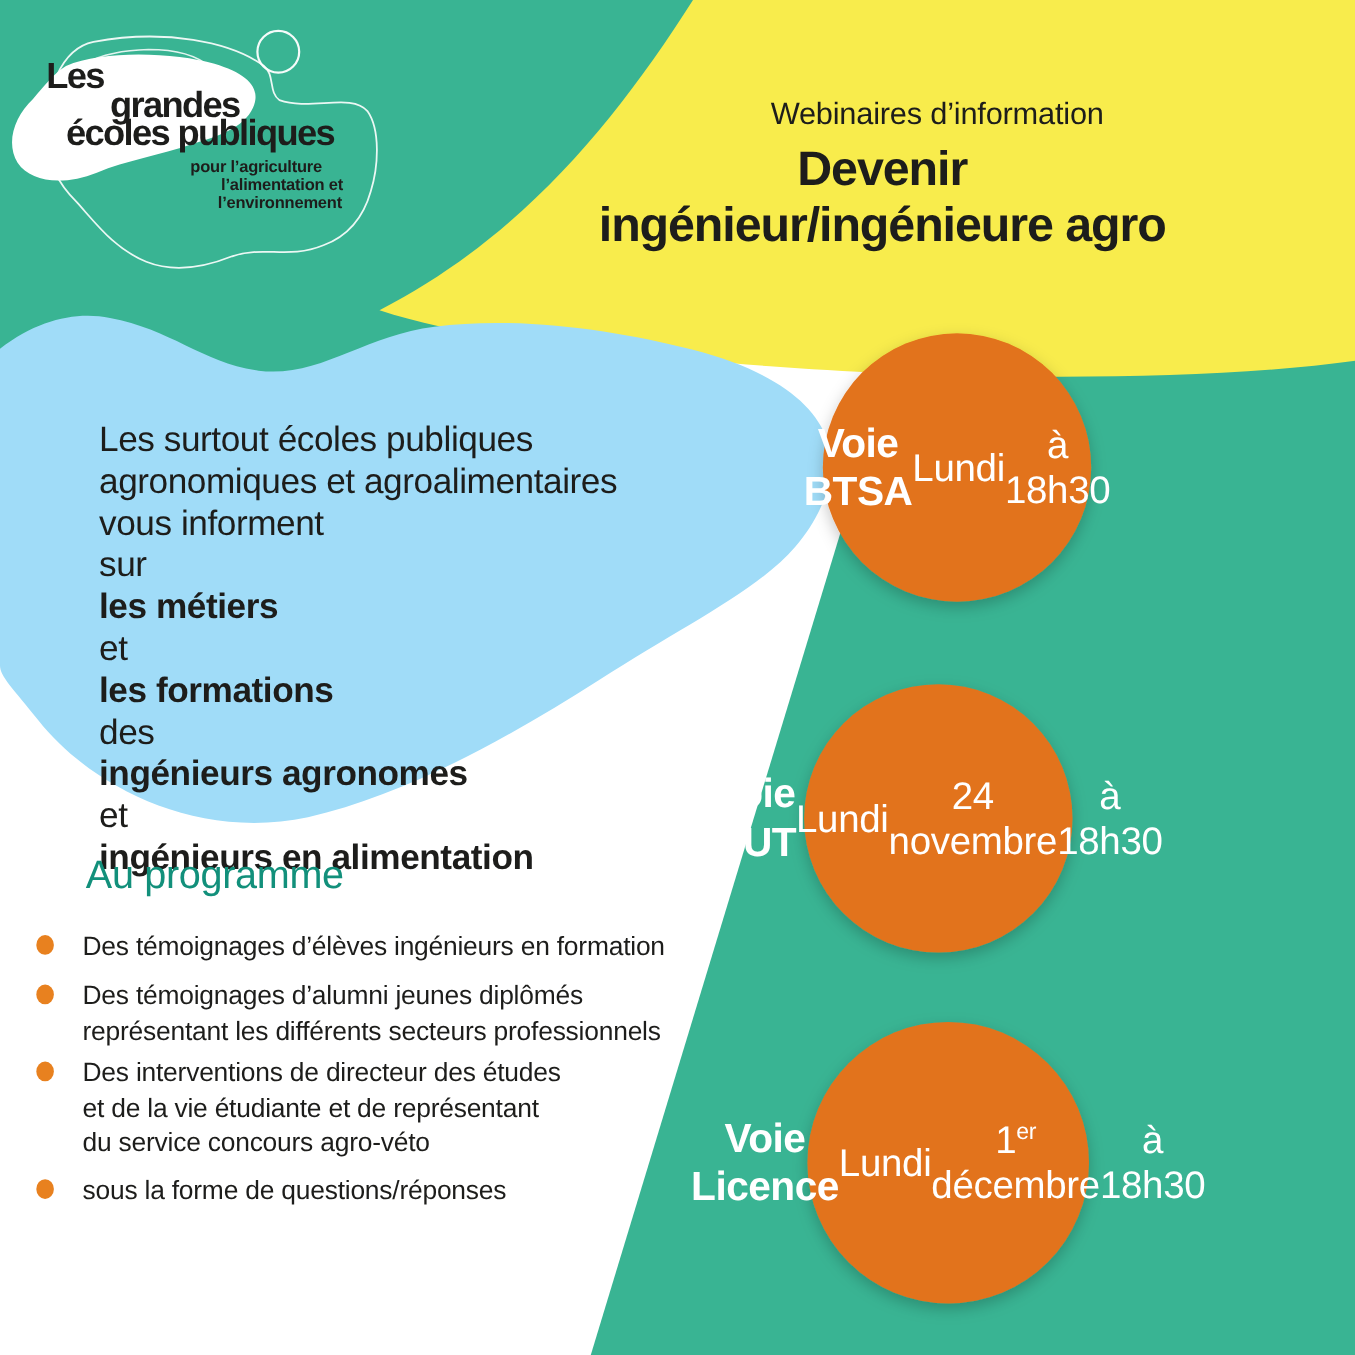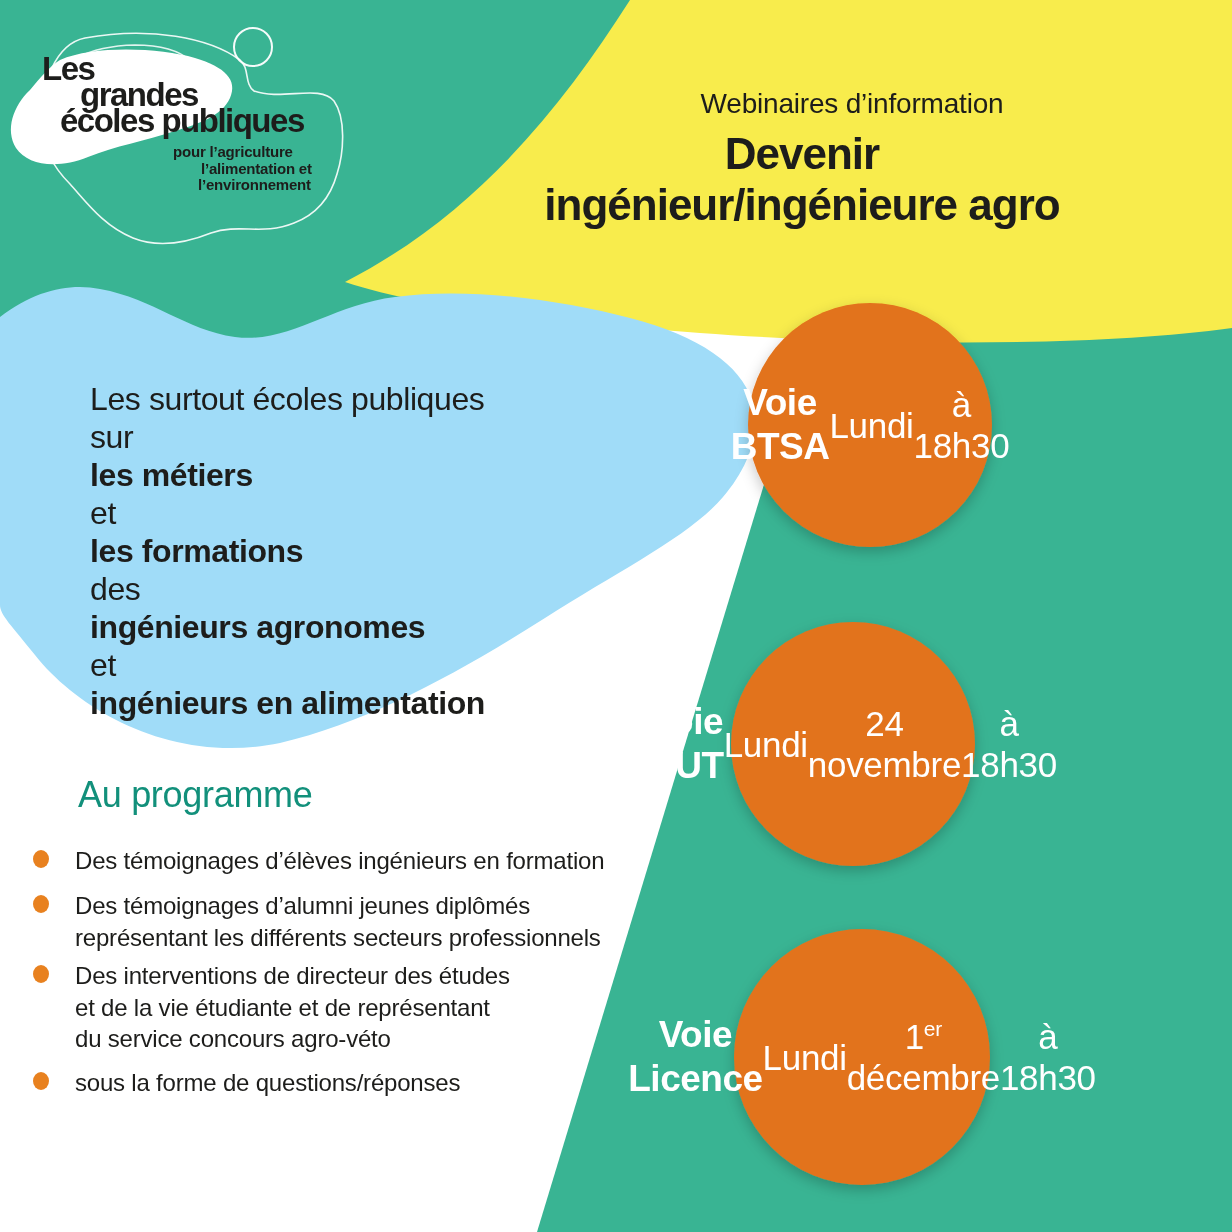--- a/index.html
+++ b/index.html
@@ -11,21 +11,21 @@
     position:relative;width:1232px;height:1232px;overflow:hidden;
     font-family:"Liberation Sans","DejaVu Sans",sans-serif;
     background:var(--teal);color:var(--ink);
   }
   svg.bg{position:absolute;left:0;top:0;width:1232px;height:1232px;display:block;}
 
   
   .logo-main{position:absolute;left:0;top:56px;font-weight:bold;font-size:33px;
     line-height:26px;letter-spacing:-1.5px;color:var(--ink);}
   .logo-main .l1{margin-left:42px;display:block;}
-  .logo-main .l2{margin-left:80px;display:block;}
+  .logo-main .l2{margin-left:100px;display:block;}
   .logo-main .l3{margin-left:60px;display:block;}
   .logo-tag{position:absolute;left:4px;top:144px;font-weight:bold;font-size:15px;
     line-height:16.5px;letter-spacing:-0.2px;color:var(--ink);}
   .logo-tag .t1{margin-left:169px;display:block;}
   .logo-tag .t2{margin-left:197px;display:block;}
   .logo-tag .t3{margin-left:194px;display:block;}
 
   
   .kicker{position:absolute;left:472px;top:88px;width:760px;text-align:center;
     font-size:28px;letter-spacing:-0.2px;}
@@ -112,20 +112,22 @@
   </div>
 
   <div class="kicker">Webinaires d’information</div>
   <div class="title">
     <span>Devenir</span>
     <span>ingénieur/ingénieure agro</span>
   </div>
 
   <div class="intro">
     <span>Les surtout écoles publiques</span>
+    <span>agronomiques et agroalimentaires</span>
+    <span>vous informent</span>
     <span><span>sur </span><b>les métiers</b><span> et </span><b>les formations</b></span>
     <span><span>des </span><b>ingénieurs agronomes</b></span>
     <span><span>et </span><b>ingénieurs en alimentation</b></span>
   </div>
 
   <div class="prog-heading">Au programme</div>
 
   <div class="prog-item pi1">
     <span class="dot"></span>
     <span class="line">Des témoignages d’élèves ingénieurs en formation</span>

